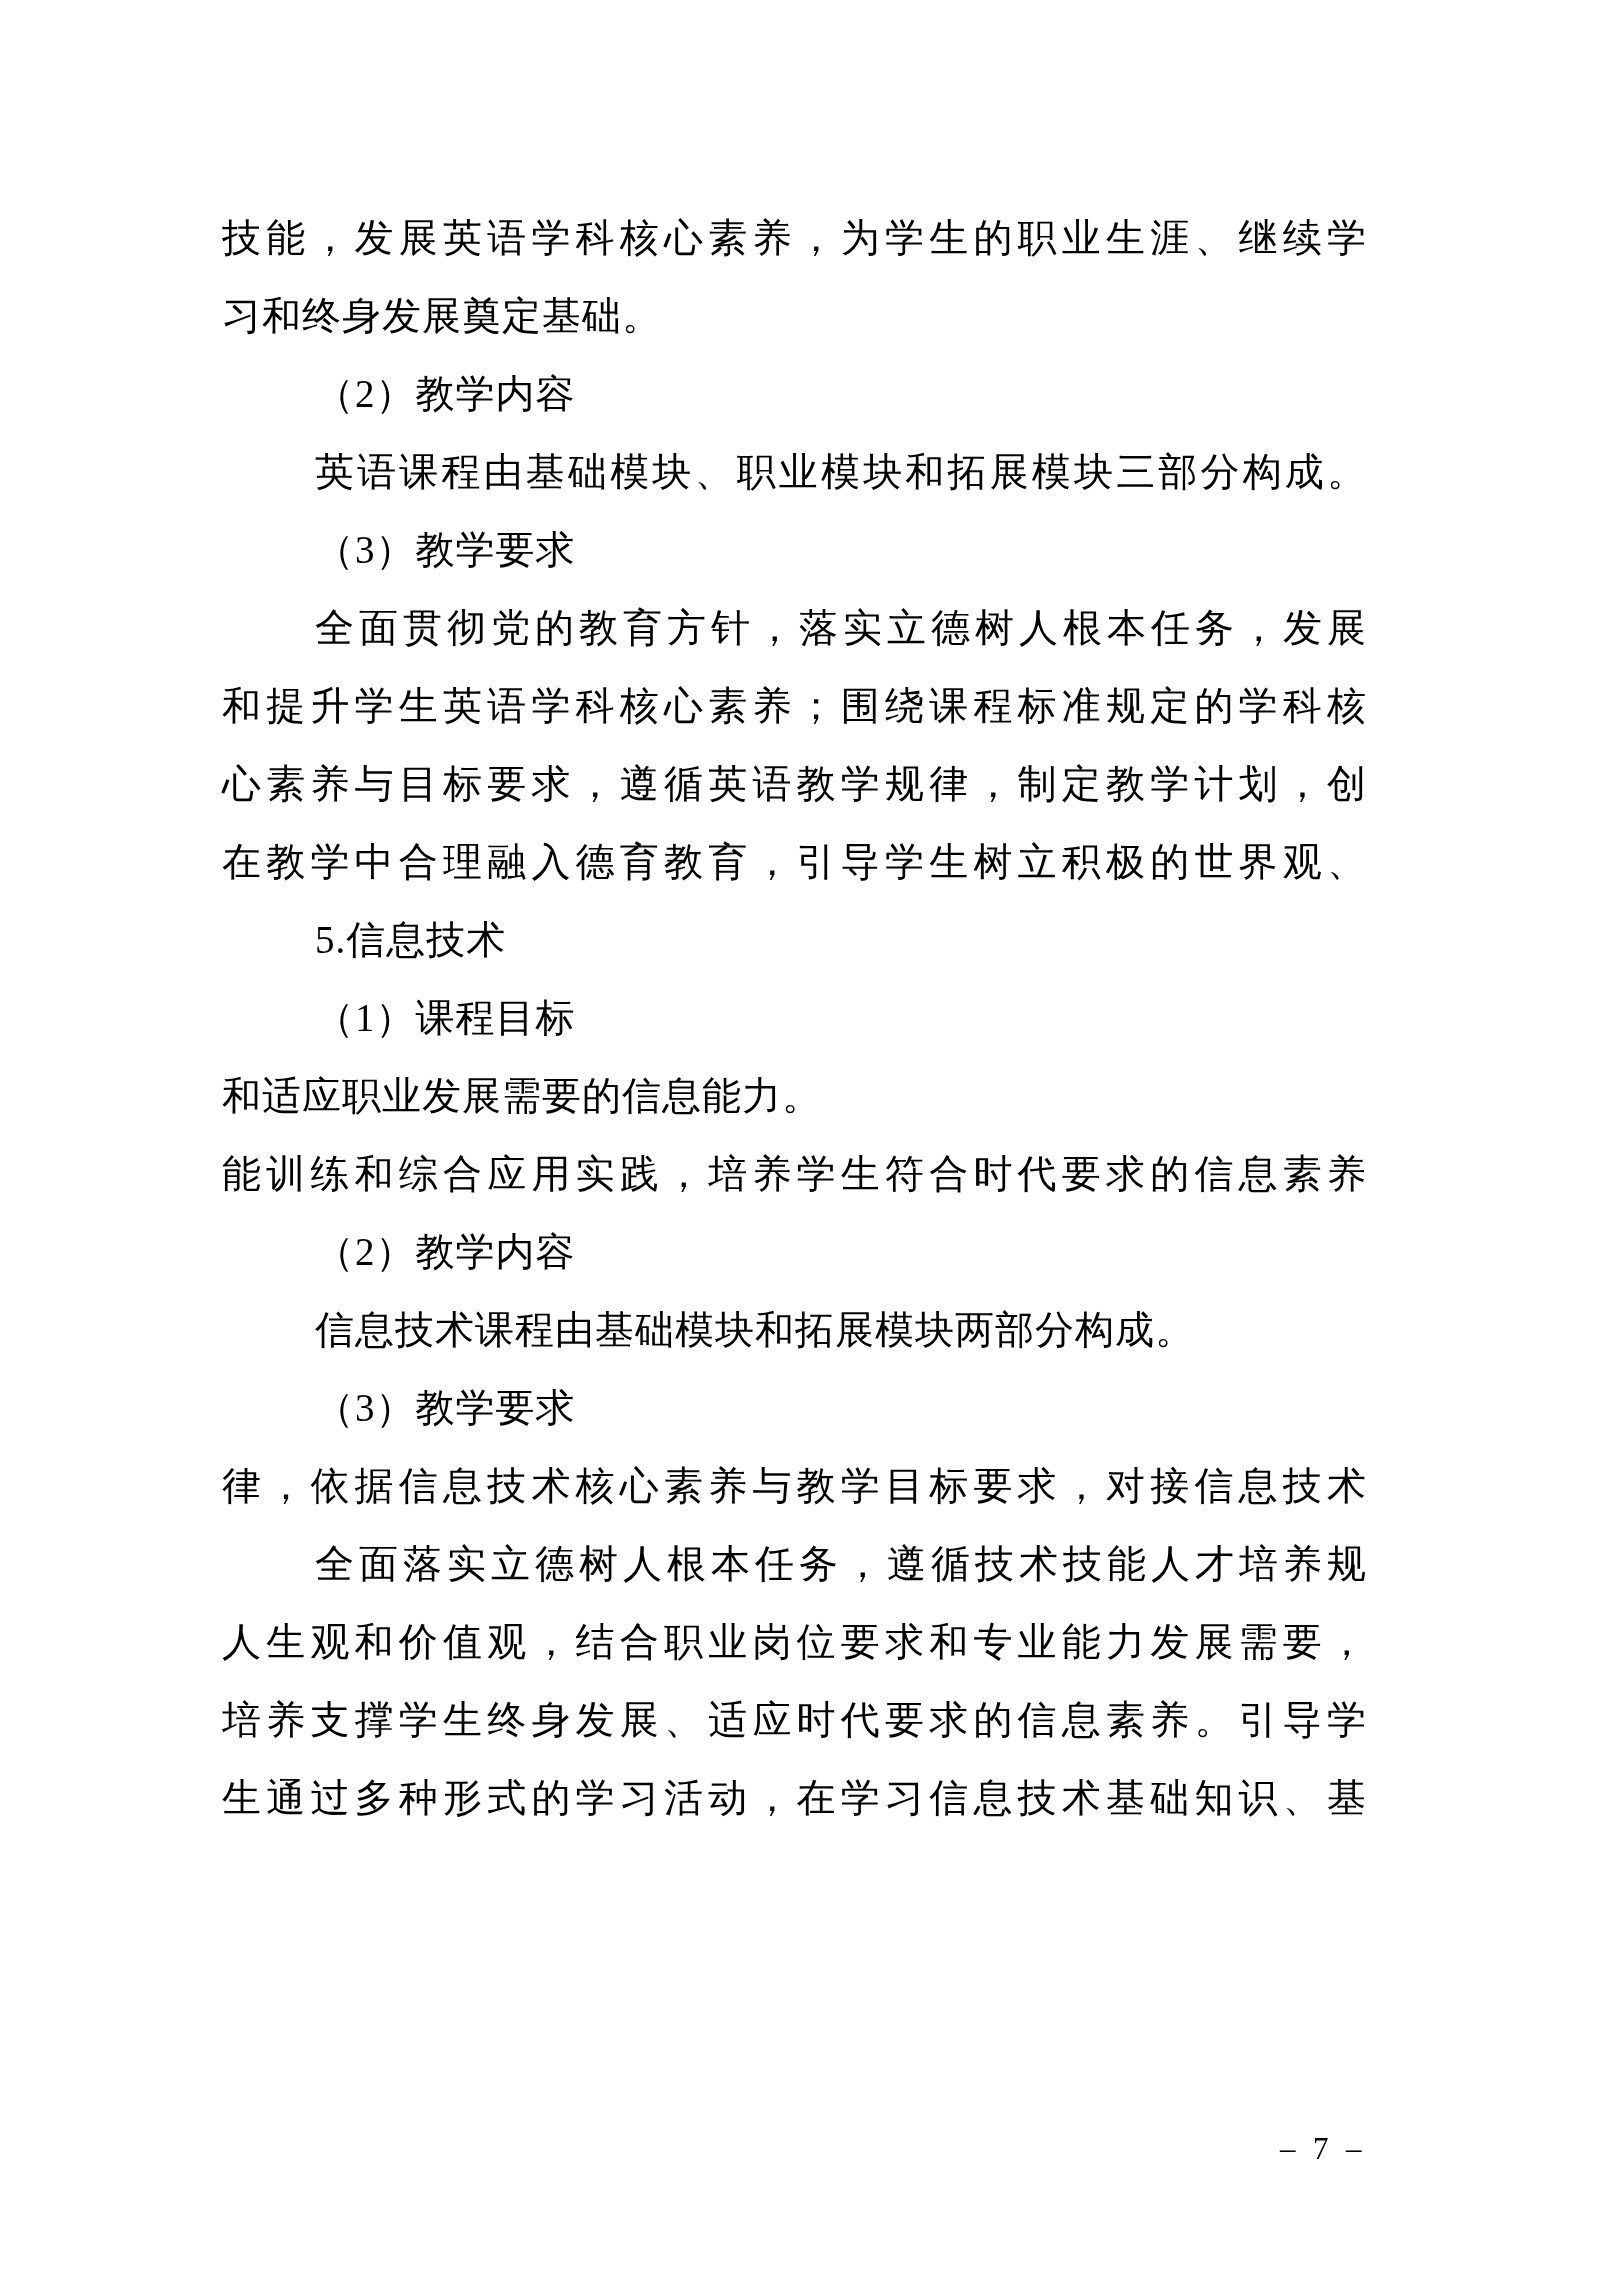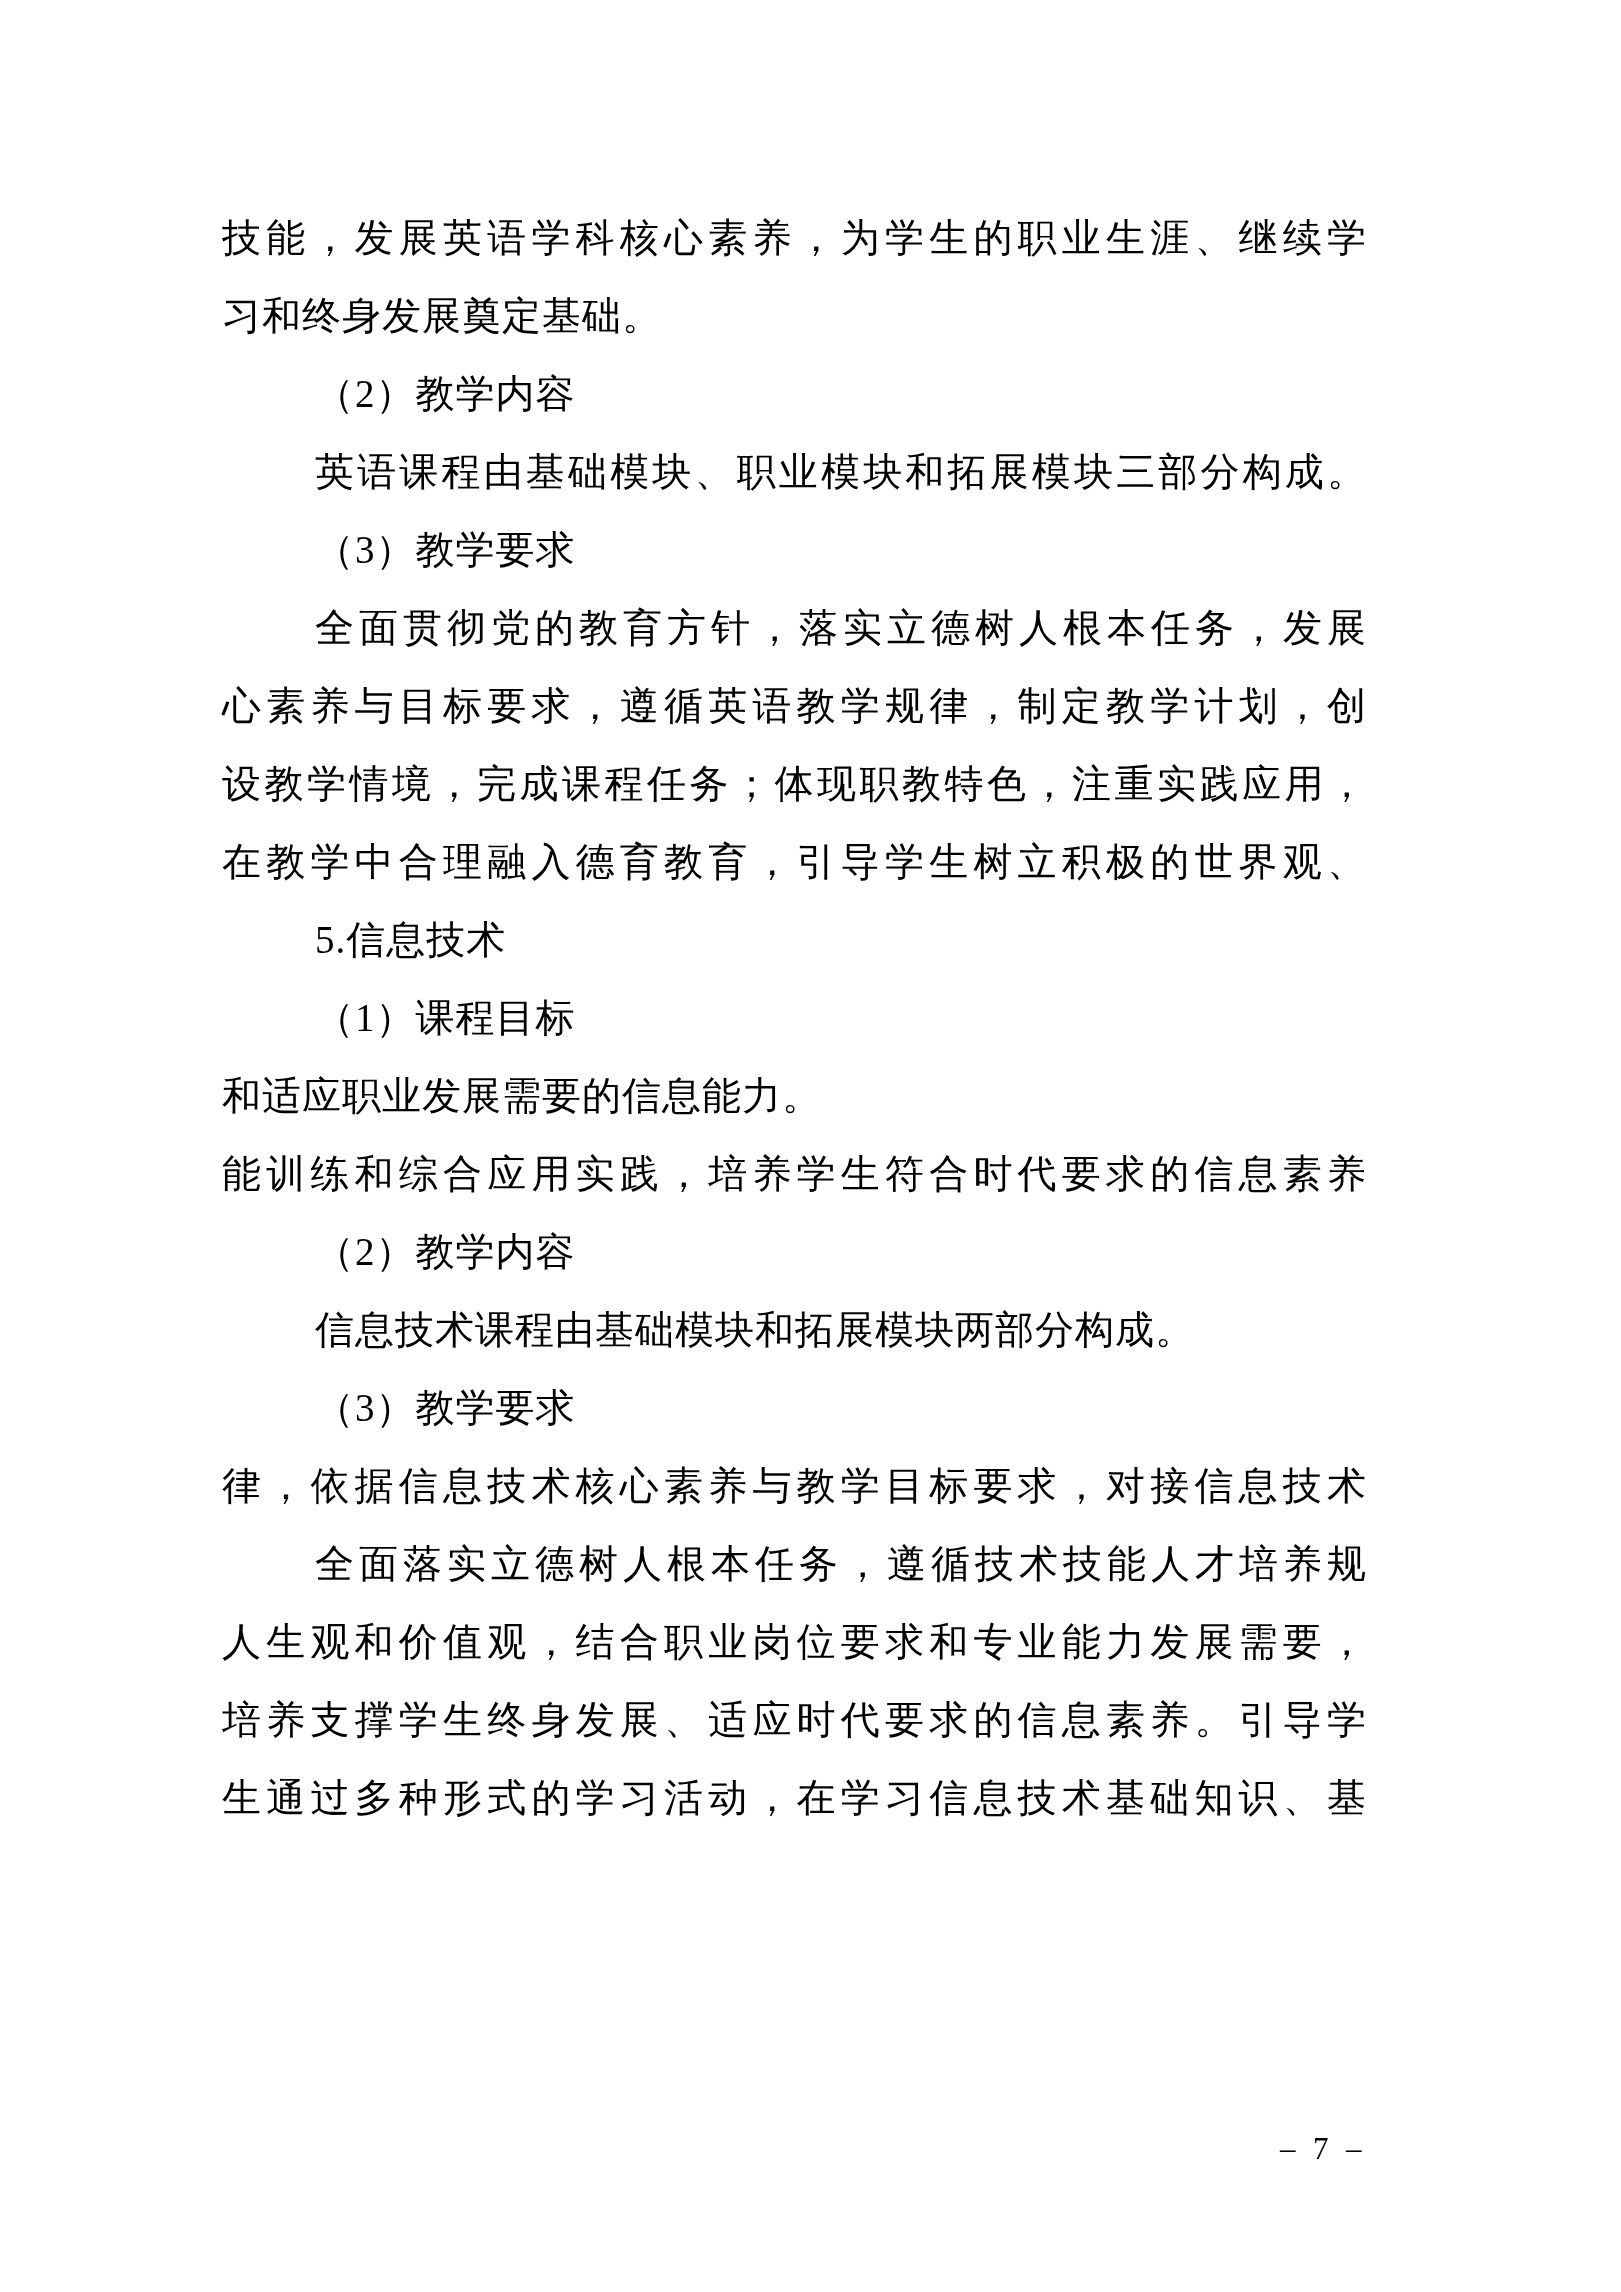--- a/index.html
+++ b/index.html
@@ -59,22 +59,22 @@
 <body>
 
 <div class="page" style="background: rgb(255, 255, 255); color: rgb(0, 0, 0);">
   <div class="doc-body">
       <div class="line j">技能，发展英语学科核心素养，为学生的职业生涯、继续学</div>
       <div class="line">习和终身发展奠定基础。</div>
       <div class="line ind">（2）教学内容</div>
       <div class="line j ind">英语课程由基础模块、职业模块和拓展模块三部分构成。</div>
       <div class="line ind">（3）教学要求</div>
       <div class="line j ind">全面贯彻党的教育方针，落实立德树人根本任务，发展</div>
+      <div class="line j">和提升学生英语学科核心素养；围绕课程标准规定的学科核</div>
       <div class="line j">心素养与目标要求，遵循英语教学规律，制定教学计划，创</div>
-      <div class="line j">设教学情境，完成课程任务；体现职教特色，注重实践应用，</div>
       <div class="line j">在教学中合理融入德育教育，引导学生树立积极的世界观、</div>
       <div class="line ind b">5.信息技术</div>
       <div class="line ind">（1）课程目标</div>
       <div class="line">和适应职业发展需要的信息能力。</div>
       <div class="line j">能训练和综合应用实践，培养学生符合时代要求的信息素养</div>
       <div class="line ind">（2）教学内容</div>
       <div class="line ind">信息技术课程由基础模块和拓展模块两部分构成。</div>
       <div class="line ind">（3）教学要求</div>
       <div class="line j">律，依据信息技术核心素养与教学目标要求，对接信息技术</div>
       <div class="line j ind">全面落实立德树人根本任务，遵循技术技能人才培养规</div>

